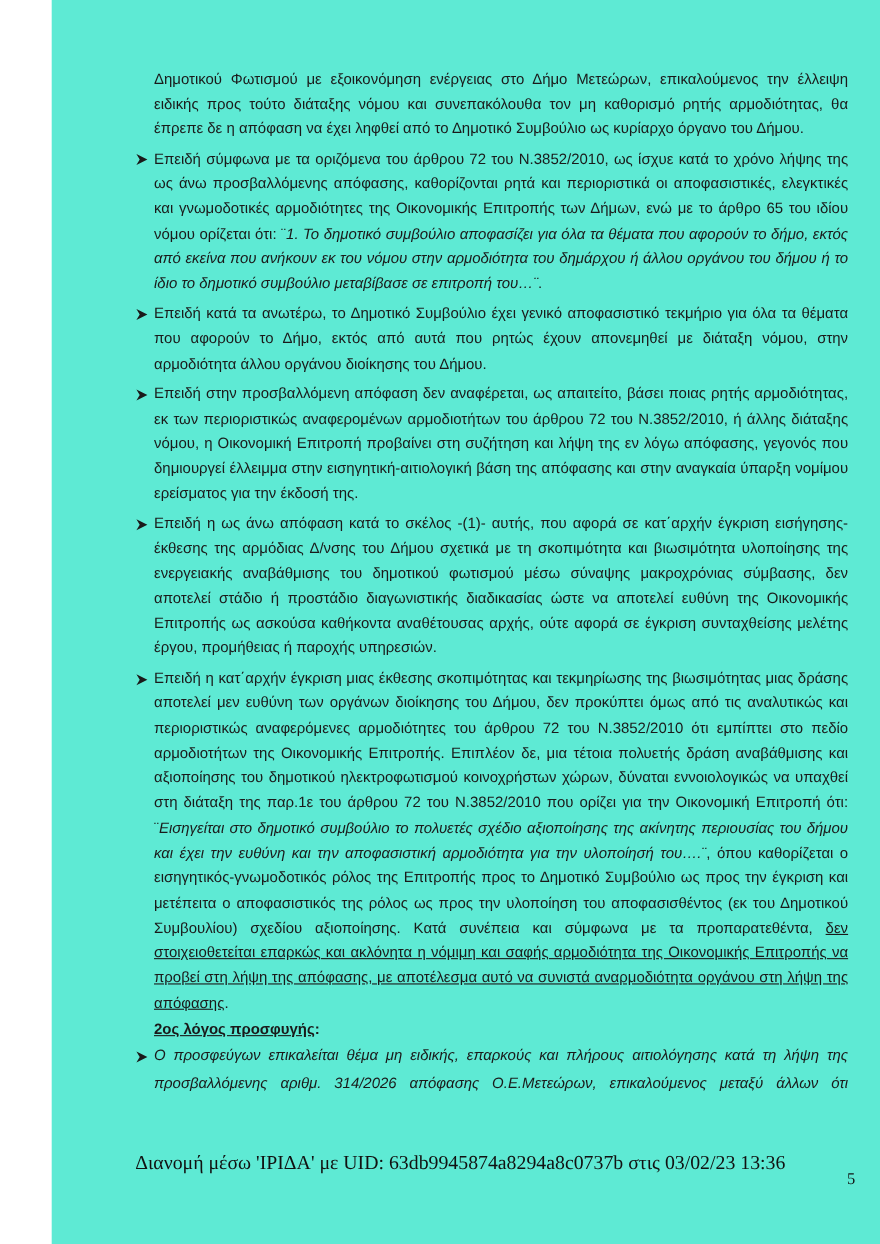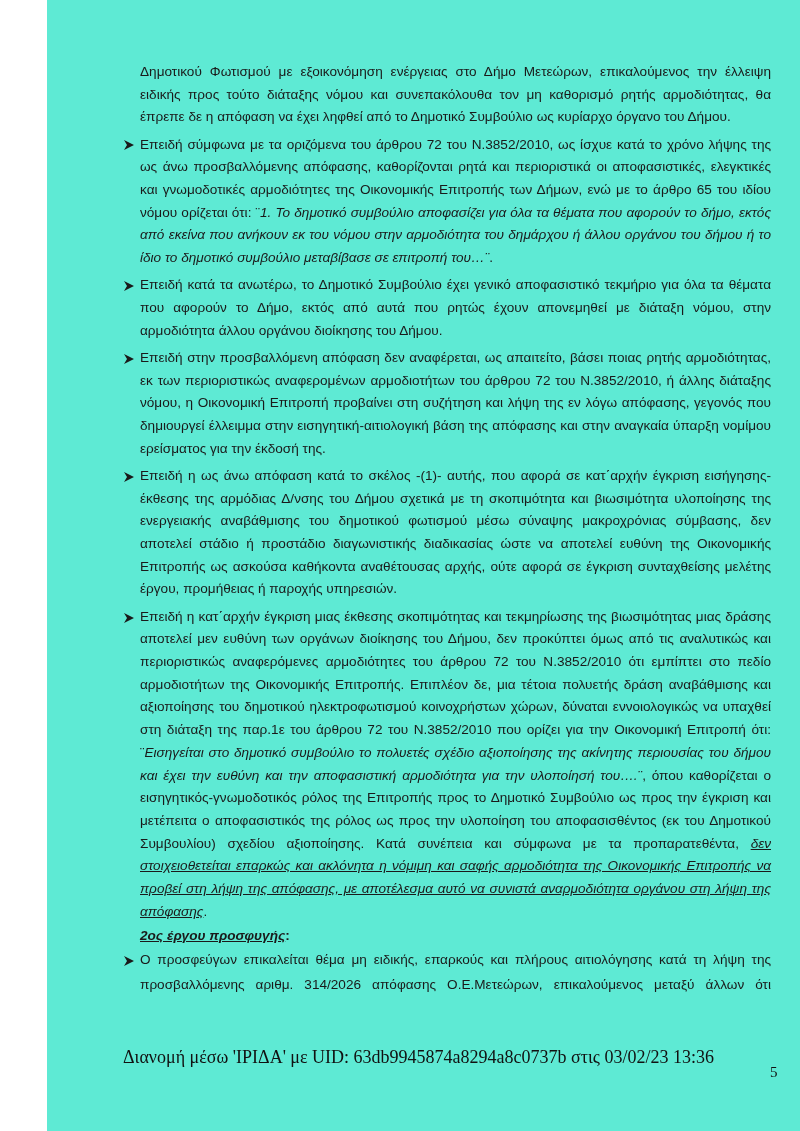--- a/index.html
+++ b/index.html
@@ -21,21 +21,21 @@
   .bullet-item {
     position: relative; margin: 0; padding-left: 17px; text-align: justify;
     margin-top: 4.5px;
   }
   .bullet-item .bullet {
     position: absolute; left: 0; top: 0; width: 14px;
     font-size: 12px; line-height: 22.7px; color: #1a1a1a;
   }
   .bullet-item .bullet svg { display: inline-block; vertical-align: middle; }
   .it { font-style: italic; }
-  .ul { text-decoration: underline; font-style: italic; }
+  .ul { text-decoration: underline; }
   .heading {
     margin: 1px 0 0 0; padding-left: 17px; font-weight: bold;
   }
   .heading .ul { text-decoration: underline; }
   .footer {
     position: absolute; left: 76px; top: 1048px; width: 660px;
     font-family: "Liberation Serif", serif; font-size: 18px; color: #111;
     line-height: 18px;
   }
   .page-number {
@@ -89,23 +89,23 @@
 
     <div class="bullet-item">
       <span class="bullet">
         <svg width="12" height="12" viewBox="0 0 12 12">
             <path d="M1 1 L11 6 L1 11 L4 6 Z" fill="#1a1a1a"></path>
           </svg>
       </span>
       <span>Επειδή η κατ΄αρχήν έγκριση μιας έκθεσης σκοπιμότητας και τεκμηρίωσης της βιωσιμότητας μιας δράσης αποτελεί μεν ευθύνη των οργάνων διοίκησης του Δήμου, δεν προκύπτει όμως από τις αναλυτικώς και περιοριστικώς αναφερόμενες αρμοδιότητες του άρθρου 72 του Ν.3852/2010 ότι εμπίπτει στο πεδίο αρμοδιοτήτων της Οικονομικής Επιτροπής. Επιπλέον δε, μια τέτοια πολυετής δράση αναβάθμισης και αξιοποίησης του δημοτικού ηλεκτροφωτισμού κοινοχρήστων χώρων, δύναται εννοιολογικώς να υπαχθεί στη διάταξη της παρ.1ε του άρθρου 72 του Ν.3852/2010 που ορίζει για την Οικονομική Επιτροπή ότι: ¨</span><span class="it">Εισηγείται στο δημοτικό συμβούλιο το πολυετές σχέδιο αξιοποίησης της ακίνητης περιουσίας του δήμου και έχει την ευθύνη και την αποφασιστική αρμοδιότητα για την υλοποίησή του….¨</span><span>, όπου καθορίζεται ο εισηγητικός-γνωμοδοτικός ρόλος της Επιτροπής προς το Δημοτικό Συμβούλιο ως προς την έγκριση και μετέπειτα ο αποφασιστικός της ρόλος ως προς την υλοποίηση του αποφασισθέντος (εκ του Δημοτικού Συμβουλίου) σχεδίου αξιοποίησης. Κατά συνέπεια και σύμφωνα με τα προπαρατεθέντα, </span><span class="ul">δεν στοιχειοθετείται επαρκώς και ακλόνητα η νόμιμη και σαφής αρμοδιότητα της Οικονομικής Επιτροπής να προβεί στη λήψη της απόφασης, με αποτέλεσμα αυτό να συνιστά αναρμοδιότητα οργάνου στη λήψη της απόφασης</span><span>.</span>
     </div>
 
-    <p class="heading"><span class="ul">2ος έργου προσφυγής</span><span>:</span></p>
+    <p class="heading"><span class="ul">2ος λόγος προσφυγής</span><span>:</span></p>
 
-    <div class="bullet-item" style="margin-top:2px;">
+    <div class="bullet-item" style="margin-top:2px;font-style:italic;">
       <span class="bullet">
         <svg width="12" height="12" viewBox="0 0 12 12">
             <path d="M1 1 L11 6 L1 11 L4 6 Z" fill="#1a1a1a"></path>
           </svg>
       </span>
       <div style="text-align: justify; text-align-last: justify;">Ο προσφεύγων επικαλείται θέμα μη ειδικής, επαρκούς και πλήρους αιτιολόγησης κατά τη λήψη της</div>
       <div style="text-align: justify; text-align-last: justify; margin-top: 2px;">προσβαλλόμενης αριθμ. 314/2026 απόφασης Ο.Ε.Μετεώρων, επικαλούμενος μεταξύ άλλων ότι</div>
     </div>
 
   </div>

